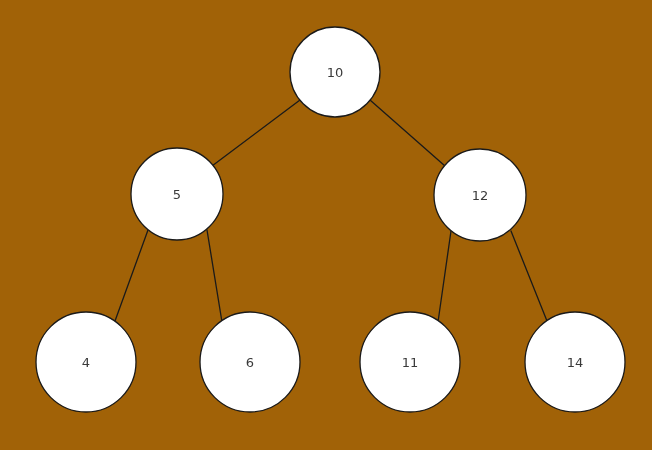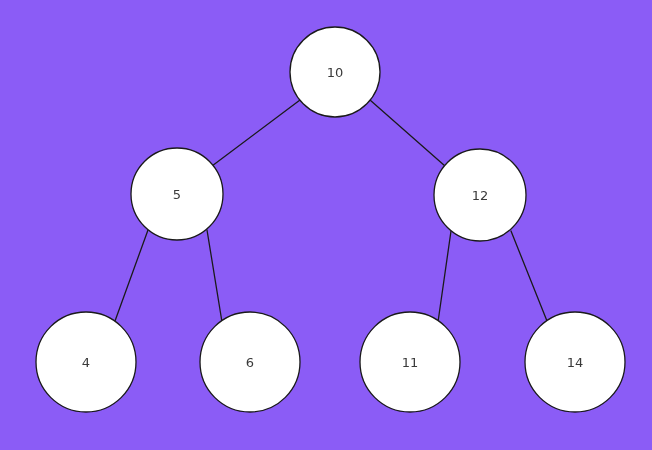--- a/index.html
+++ b/index.html
@@ -39,21 +39,21 @@
     font-family: "DejaVu Sans", sans-serif;
     font-size: 13px;
     fill: #3a3a3a;
     text-anchor: middle;
     dominant-baseline: central;
   }
 </style>
 </head>
 <body>
 
-<div id="tree-figure" style="background: #8b5cf6;">
+<div id="tree-figure" style="background: #a16207;">
   <svg id="tree-svg" viewBox="0 0 652 450" xmlns="http://www.w3.org/2000/svg">
 
     <g>
       <line class="tree-edge" x1="300" y1="100" x2="212" y2="166"></line>
       <line class="tree-edge" x1="370" y1="100" x2="445" y2="166"></line>
       <line class="tree-edge" x1="148" y1="230" x2="115" y2="321"></line>
       <line class="tree-edge" x1="207" y1="230" x2="222" y2="322"></line>
       <line class="tree-edge" x1="451" y1="231" x2="438" y2="322"></line>
       <line class="tree-edge" x1="511" y1="231" x2="547" y2="321"></line>
     </g>

